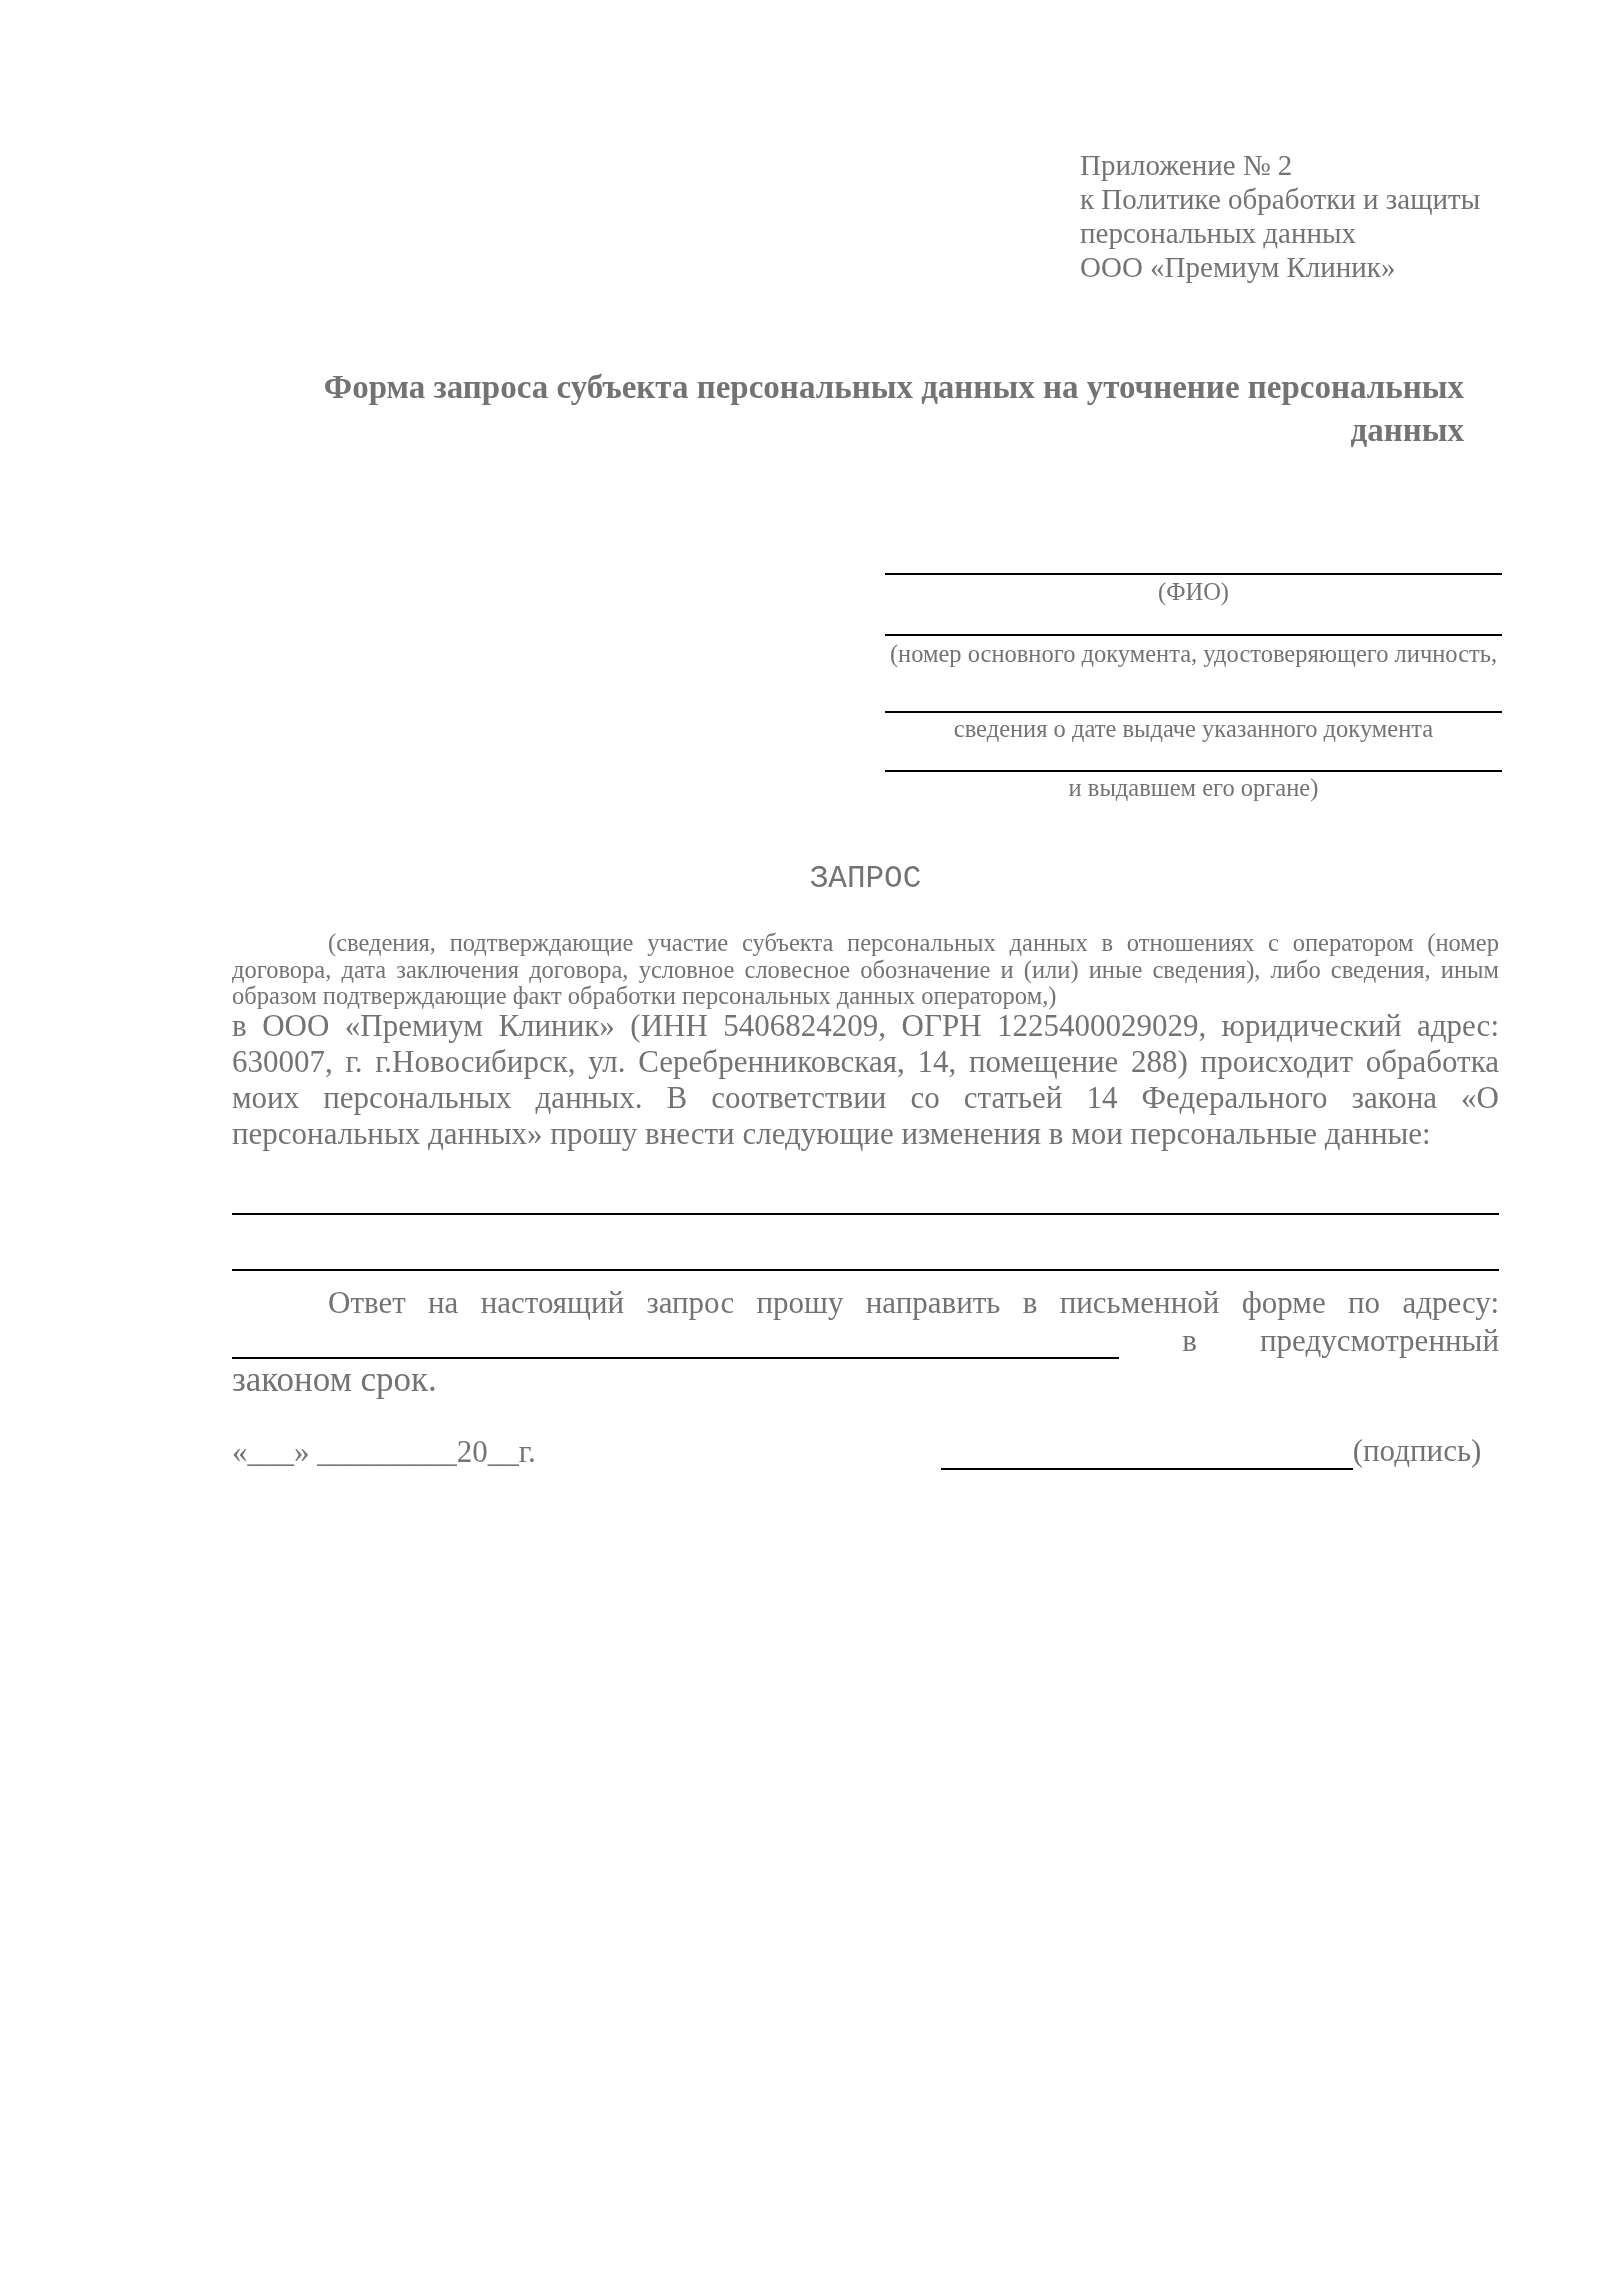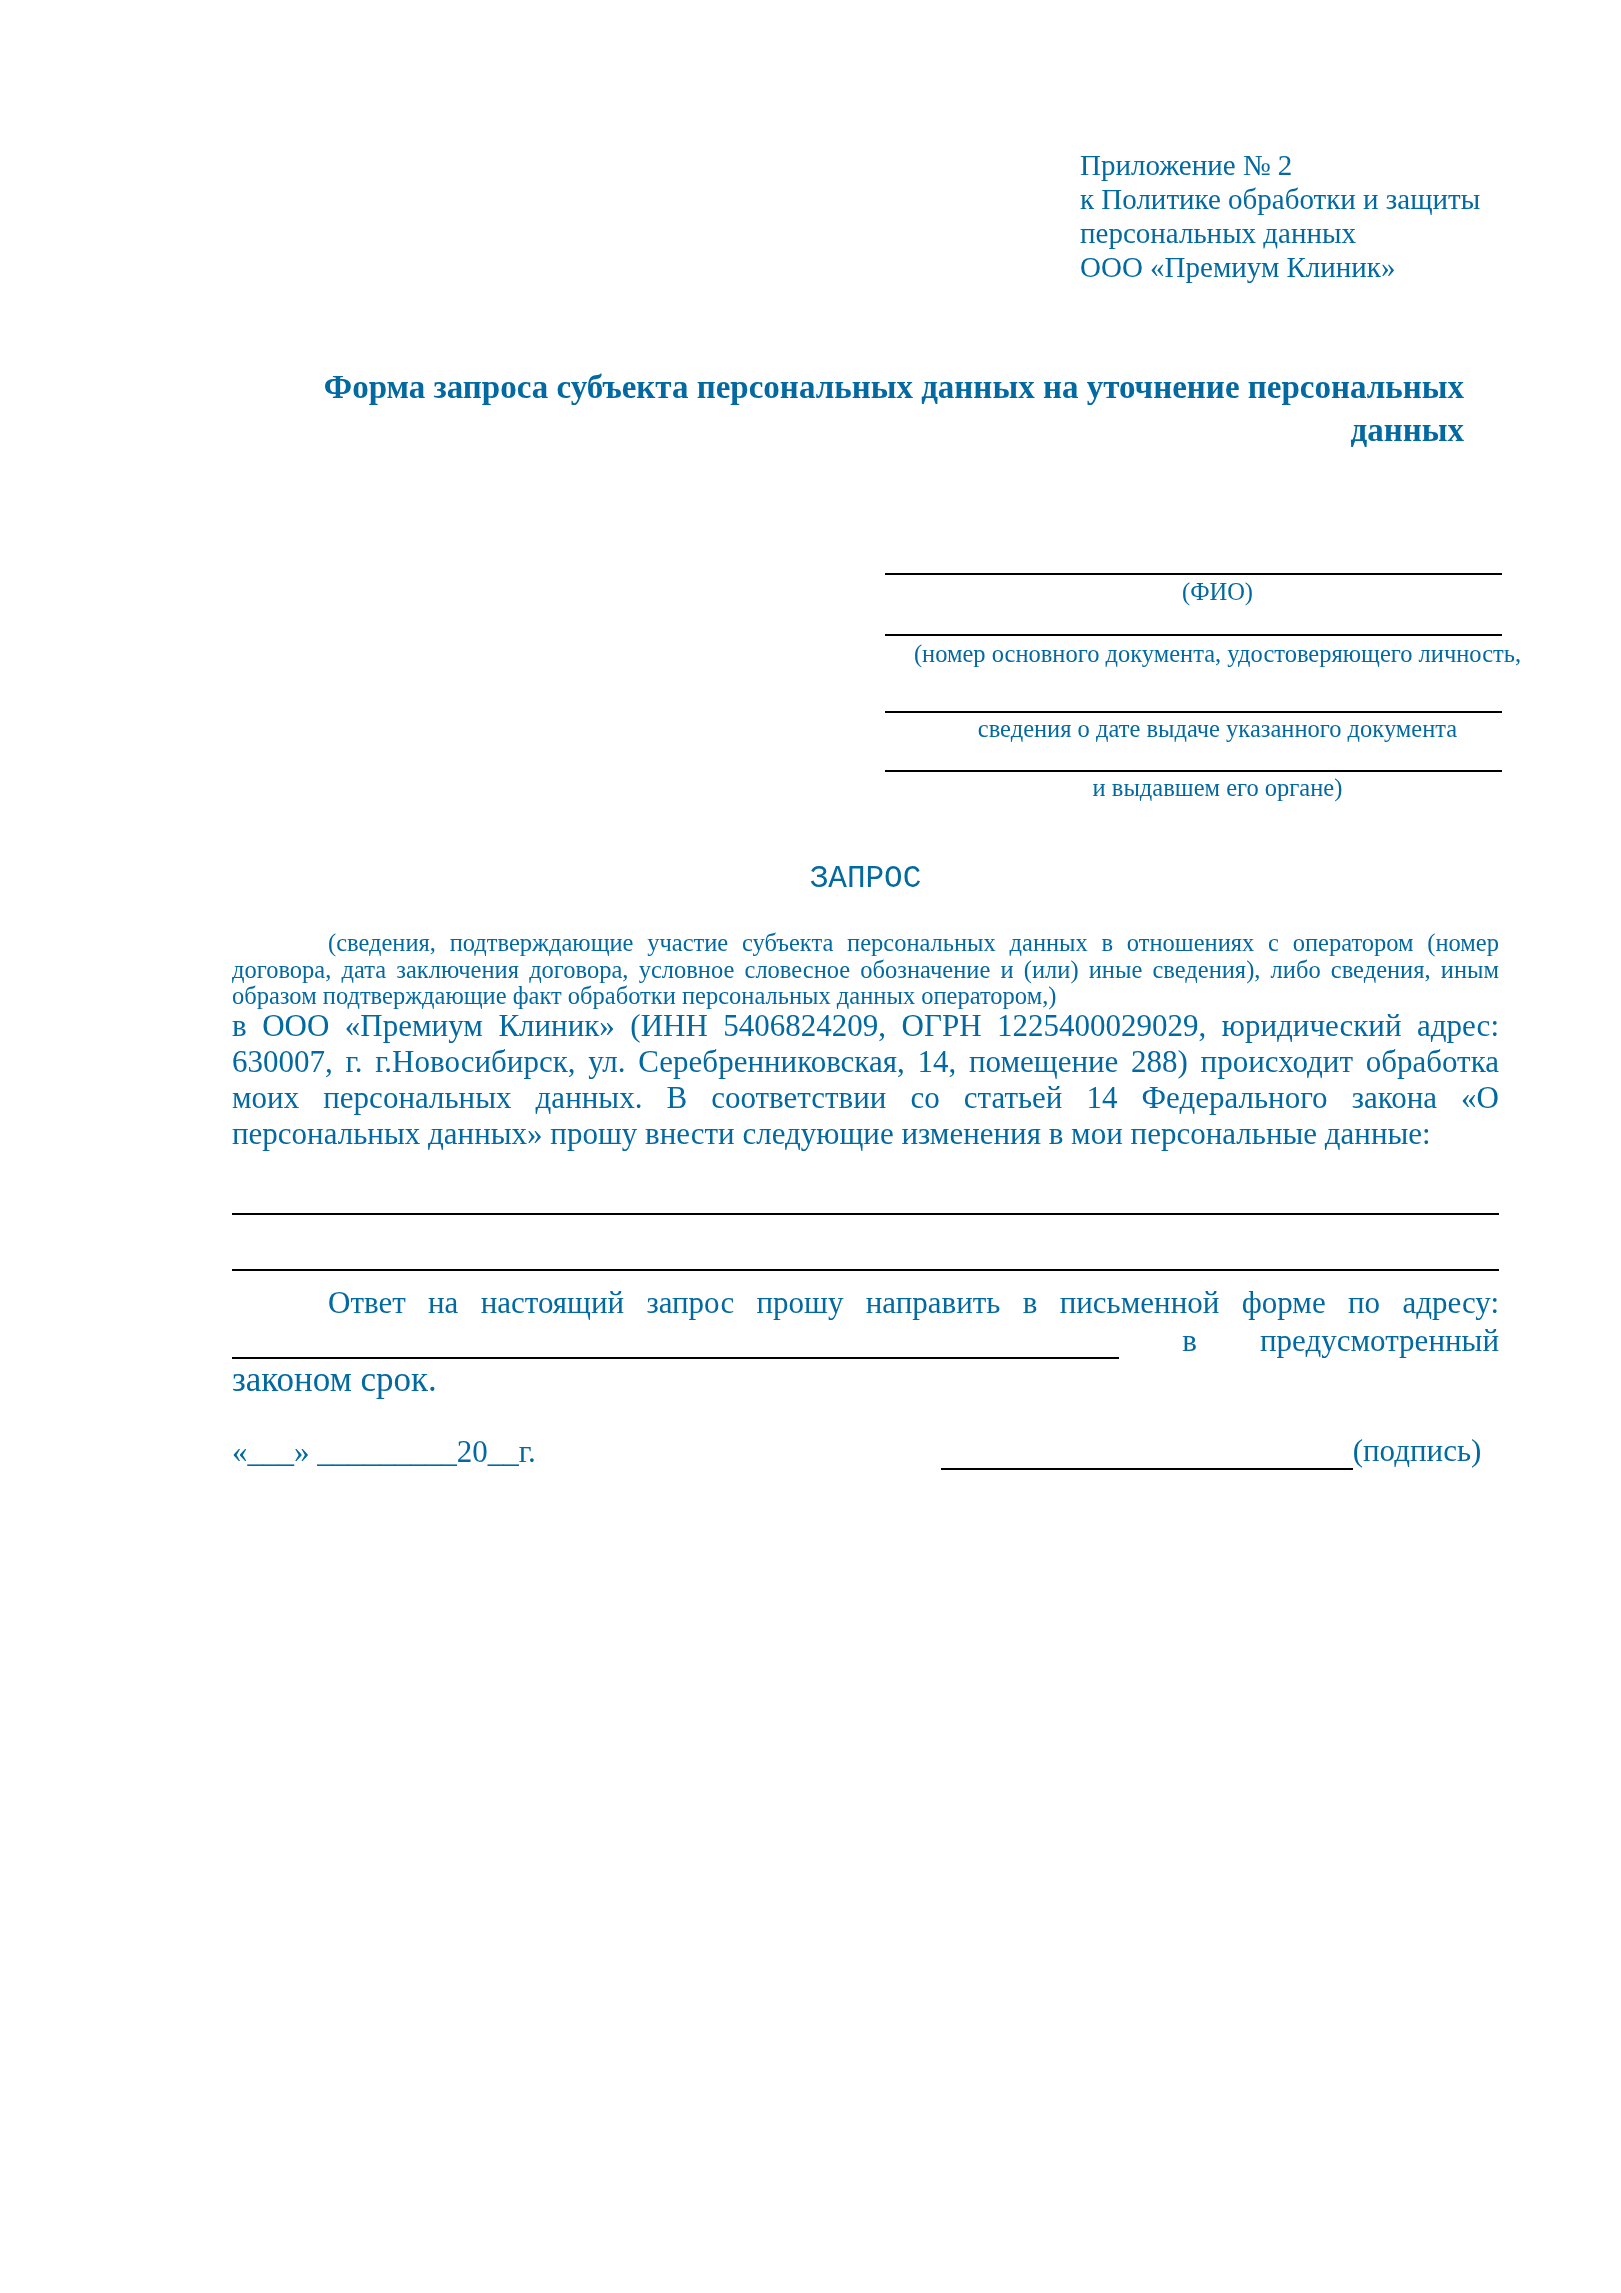--- a/index.html
+++ b/index.html
@@ -2,21 +2,21 @@
 <html><head>
 <meta charset="utf-8">
 <style>
   html, body { margin: 0; padding: 0; background: #e8e8e8; }
   .page {
     position: relative;
     width: 1621px;
     height: 2294px;
     background: #ffffff;
     font-family: "Liberation Serif", "DejaVu Serif", serif;
-    color: #0369a1;
+    color: #737373;
     overflow: hidden;
     margin: 0 auto;
   }
   .appendix {
     position: absolute;
     left: 1080px;
     top: 148px;
     width: 431px;
     font-size: 29px;
     line-height: 34px;
@@ -47,21 +47,20 @@
     height: 0;
   }
   .rcap {
     position: absolute;
     left: 885px;
     width: 617px;
     text-align: center;
     font-size: 24.5px;
     line-height: 27.4px;
     white-space: nowrap;
-    margin-left: 24px;
   }
   .zapros {
     position: absolute;
     left: 232px;
     top: 861px;
     width: 1267px;
     text-align: center;
     font-size: 31px;
     font-family: Liberation Mono, monospace;
   }

